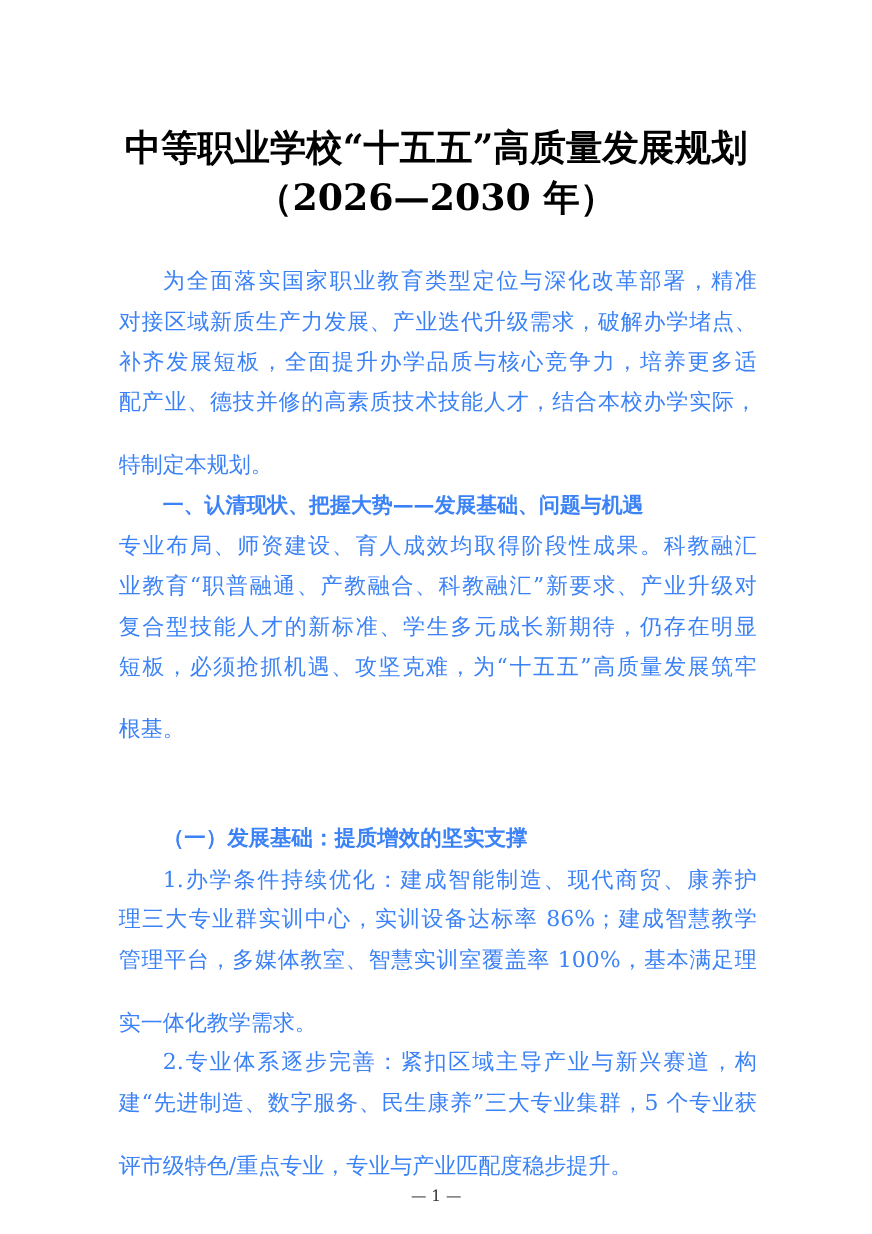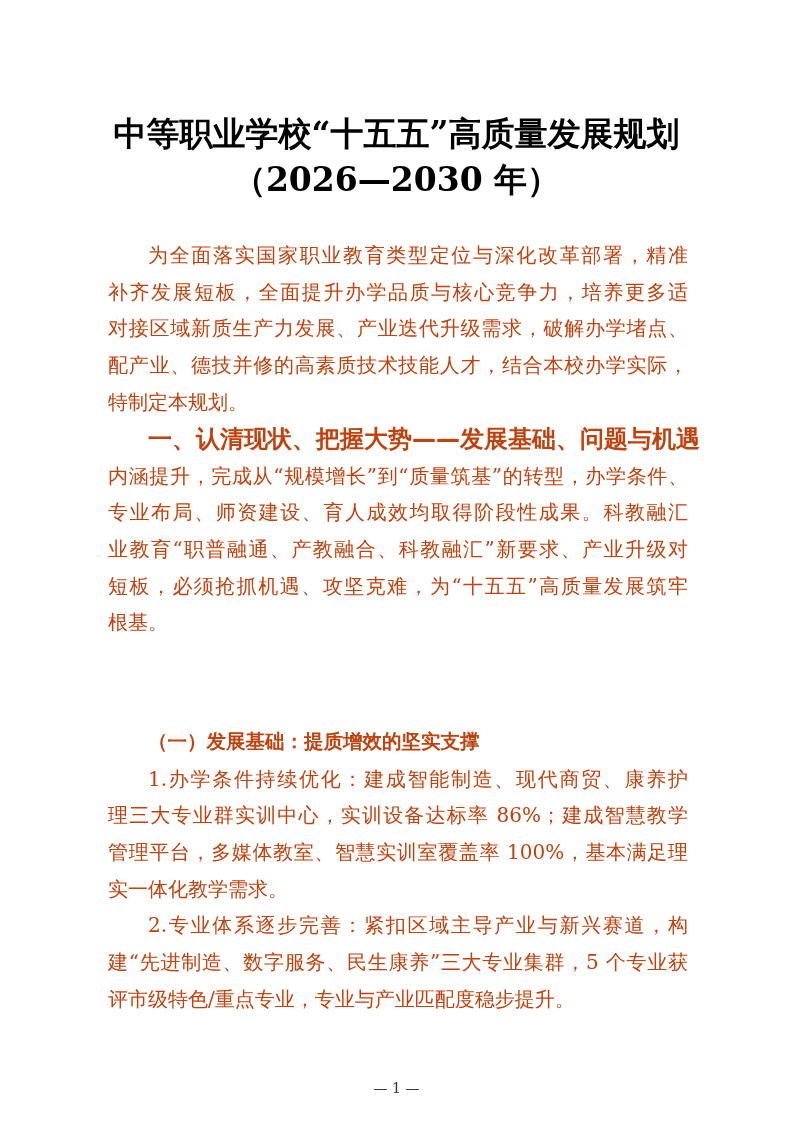--- a/index.html
+++ b/index.html
@@ -8,55 +8,55 @@
     .title {
       position: absolute; left: 0; width: 793px; text-align: center;
       font-family: "DejaVu Serif", "Liberation Serif", serif;
       font-weight: bold; font-size: 33px; line-height: 44px; letter-spacing: 0px; color: #000;
     }
     .title.t1 { top: 112px; }
     .title.t2 { top: 158px; }
     .body {
       position: absolute; left: 108px; width: 580px;
       font-family: "DejaVu Serif", "Liberation Serif", serif;
-      font-size: 20px; color: #c2410c;
+      font-size: 20px; color: #3b82f6;
     }
     .line { height: 36.7px; line-height: 36.7px; white-space: nowrap; text-align: justify; text-align-last: justify; }
-    .line.last { text-align-last: left; }
+    .line.last { text-align-last: left; margin-top: 20px; }
     .line.indent { padding-left: 40px; }
     .heading-bold {
-      font-family: "DejaVu Sans", "Liberation Sans", sans-serif; font-weight: bold; font-size: 24px;
+      font-family: "DejaVu Sans", "Liberation Sans", sans-serif; font-weight: bold; font-size: 19px;
     }
     .heading-kai { font-weight: bold; font-size: 19.5px; }
     .footer {
       position: absolute; top: 1080px; left: 0; width: 793px; text-align: center;
       font-family: "DejaVu Serif", "Liberation Serif", serif; font-size: 14px; color: #333;
     }
   </style>
 </head>
 <body>
 
 <div class="page">
 
   <div class="title t1">中等职业学校“十五五”高质量发展规划</div>
   <div class="title t2">（2026—2030 年）</div>
 
   <div class="body" style="top:237px;">
     <div class="line indent">为全面落实国家职业教育类型定位与深化改革部署，精准</div>
+    <div class="line">对接区域新质生产力发展、产业迭代升级需求，破解办学堵点、</div>
     <div class="line">补齐发展短板，全面提升办学品质与核心竞争力，培养更多适</div>
-    <div class="line">对接区域新质生产力发展、产业迭代升级需求，破解办学堵点、</div>
     <div class="line">配产业、德技并修的高素质技术技能人才，结合本校办学实际，</div>
     <div class="line last">特制定本规划。</div>
   </div>
 
   <div class="body" style="top:421px;">
     <div class="line indent last heading-bold">一、认清现状、把握大势——发展基础、问题与机遇</div>
-    <div class="line">内涵提升，完成从“规模增长”到“质量筑基”的转型，办学条件、</div>
     <div class="line">专业布局、师资建设、育人成效均取得阶段性成果。科教融汇</div>
     <div class="line">业教育“职普融通、产教融合、科教融汇”新要求、产业升级对</div>
+    <div class="line">复合型技能人才的新标准、学生多元成长新期待，仍存在明显</div>
     <div class="line">短板，必须抢抓机遇、攻坚克难，为“十五五”高质量发展筑牢</div>
     <div class="line last">根基。</div>
   </div>
 
   <div class="body" style="top:724px;">
     <div class="line indent last heading-kai">（一）发展基础：提质增效的坚实支撑</div>
     <div class="line indent">1.办学条件持续优化：建成智能制造、现代商贸、康养护</div>
     <div class="line">理三大专业群实训中心，实训设备达标率 86%；建成智慧教学</div>
     <div class="line">管理平台，多媒体教室、智慧实训室覆盖率 100%，基本满足理</div>
     <div class="line last">实一体化教学需求。</div>

